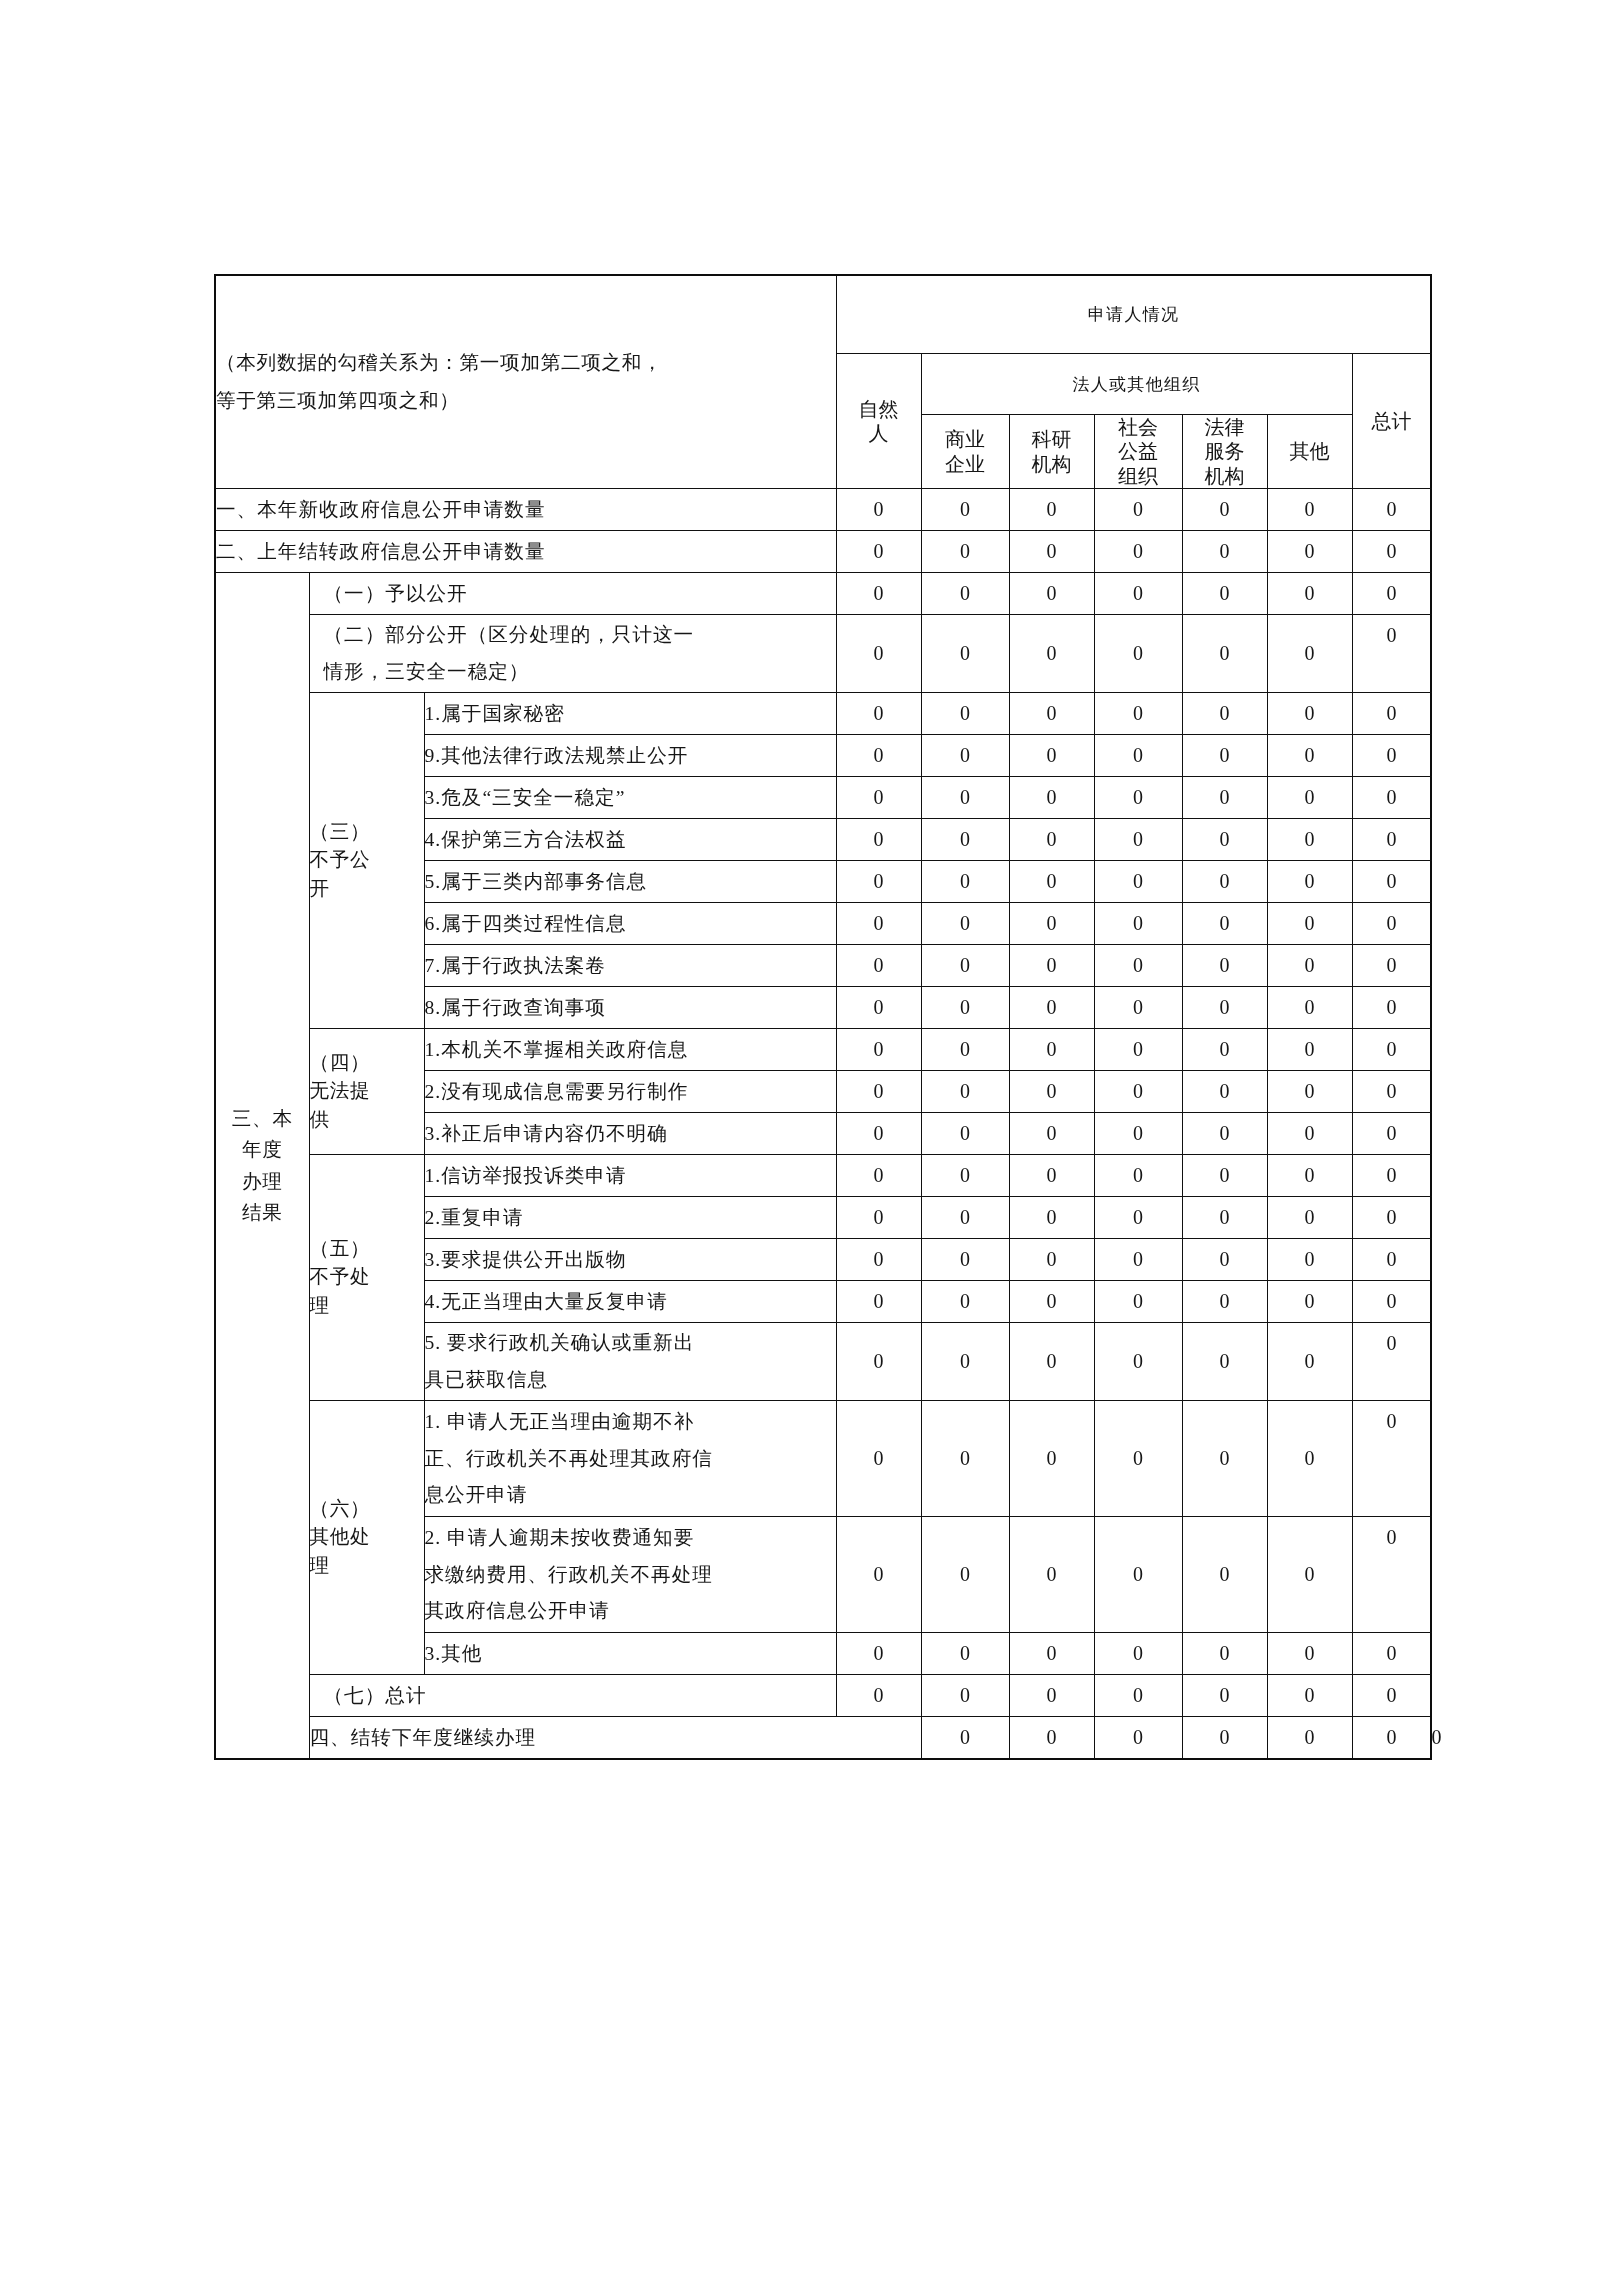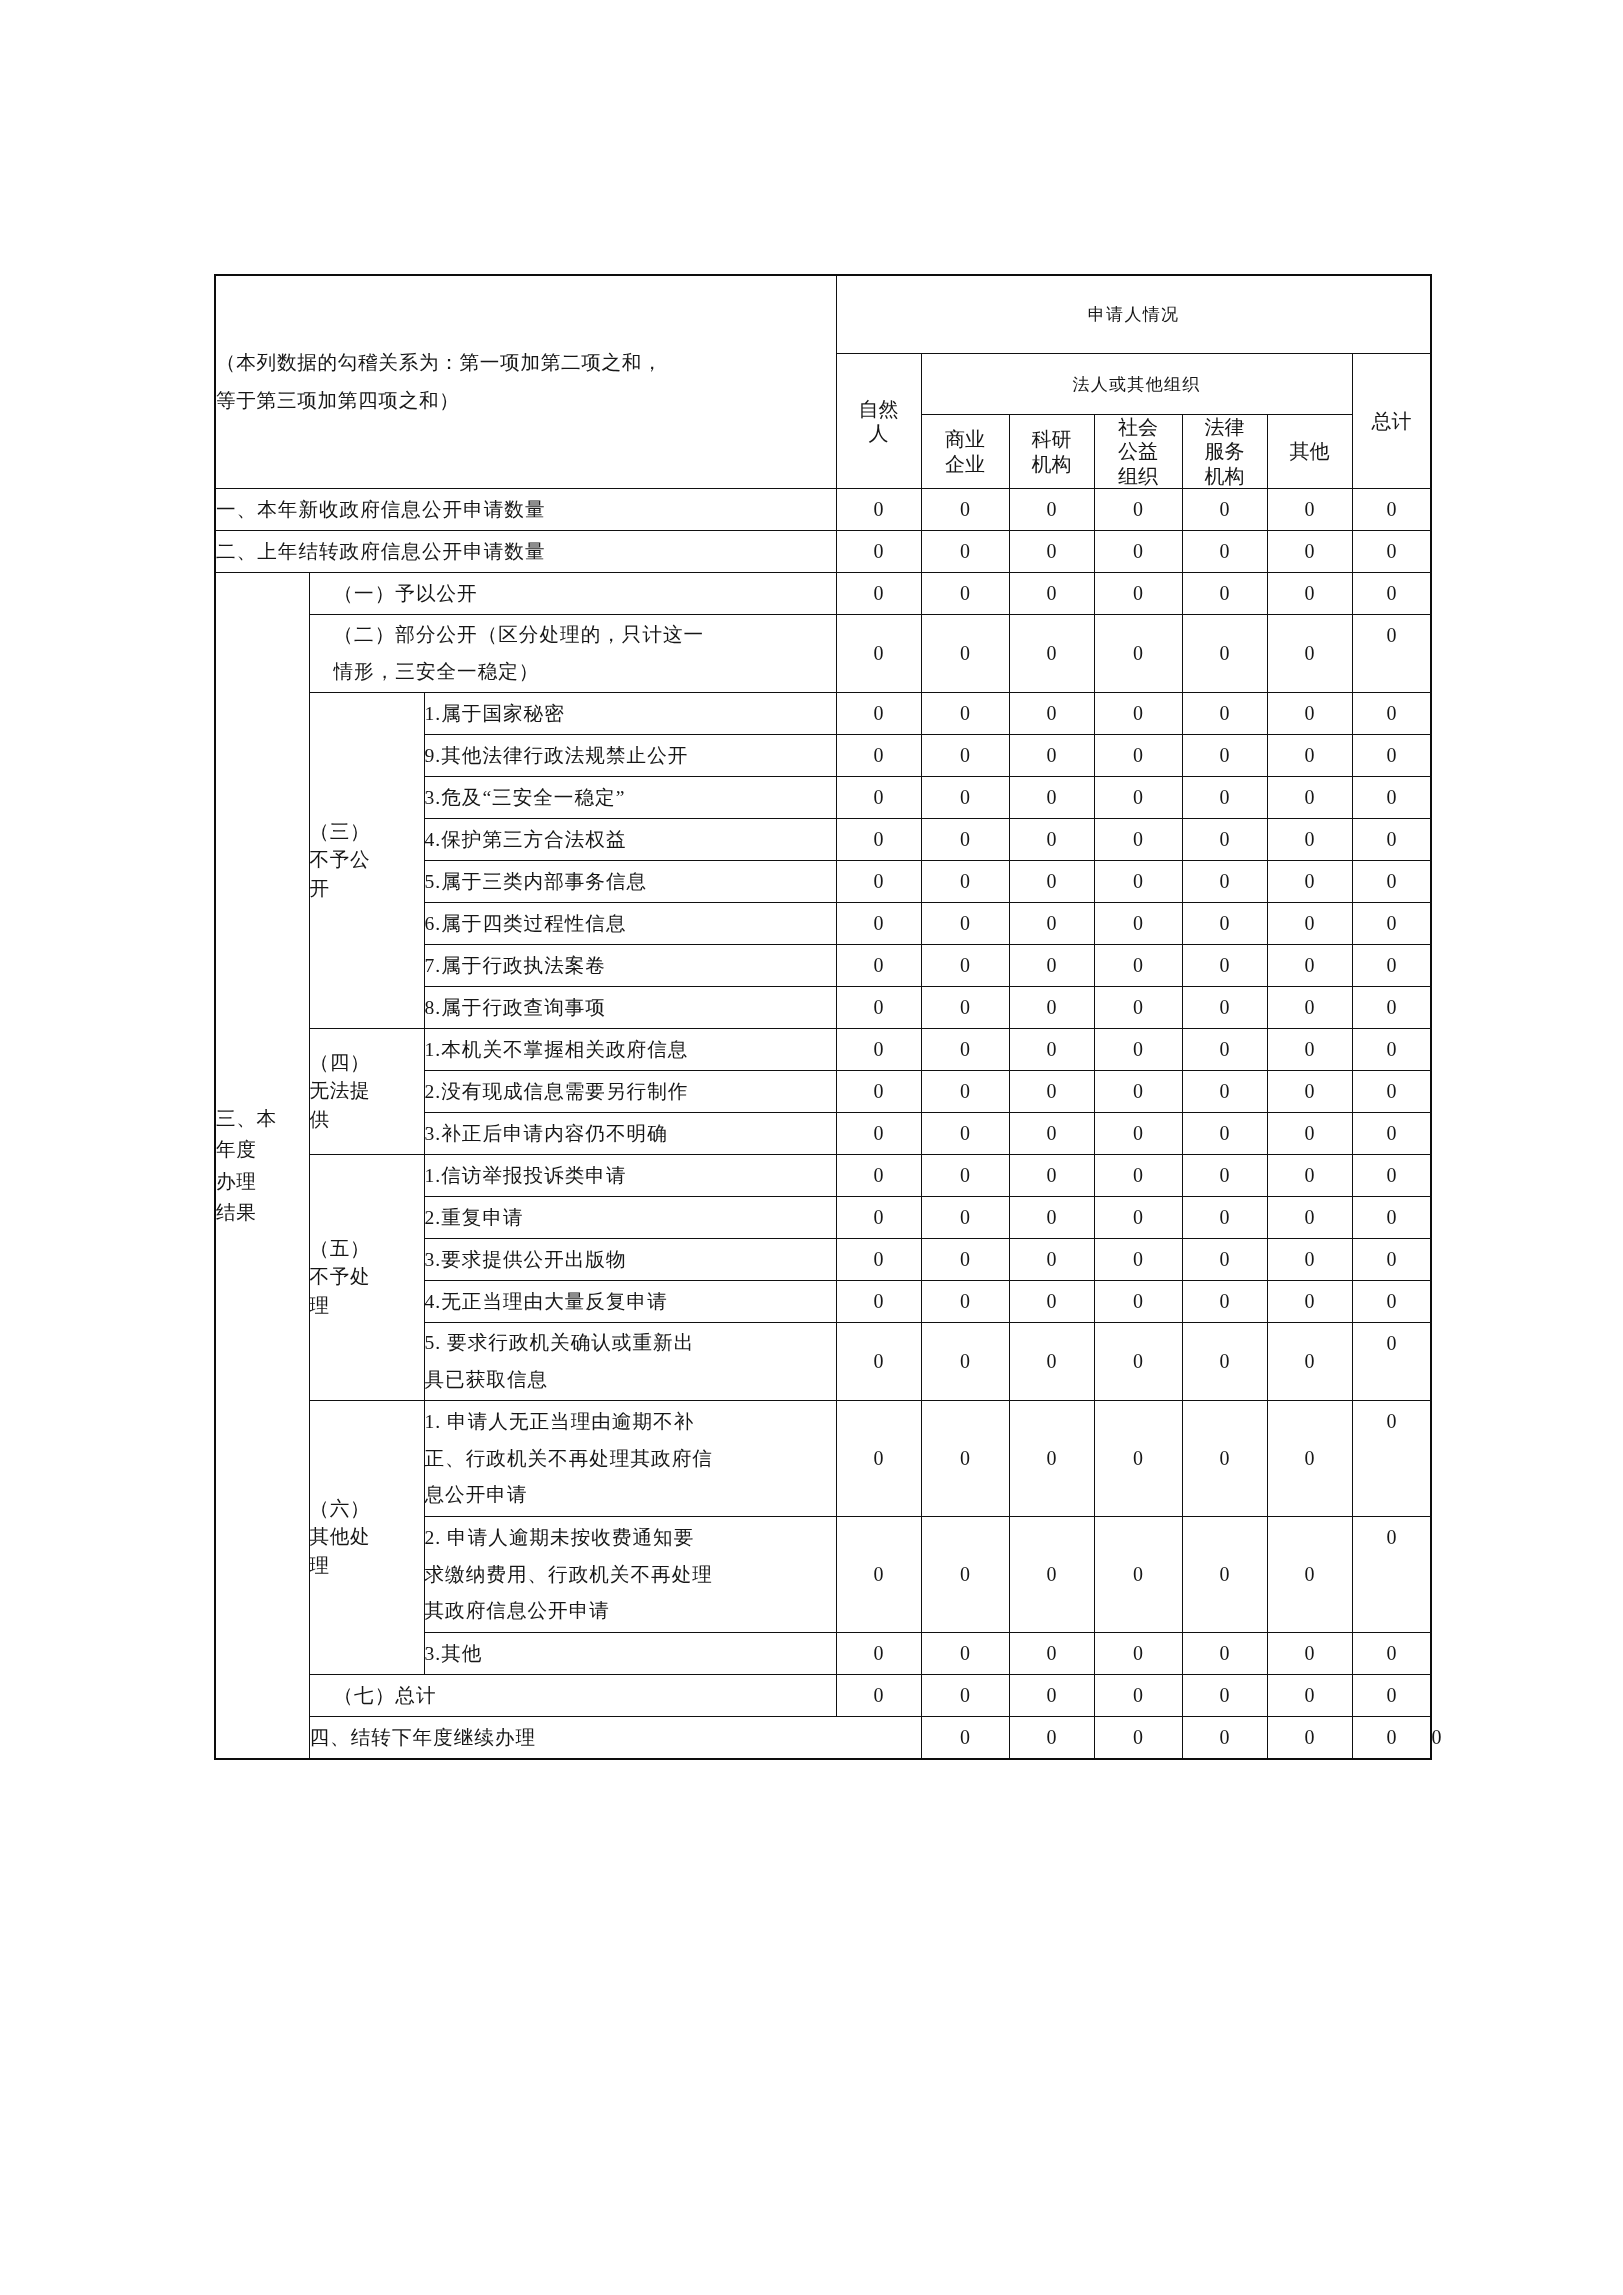--- a/index.html
+++ b/index.html
@@ -57,35 +57,35 @@
   }
   .vert span{display:block;}
 
   .rowlabel{
     text-align:left;
     padding:7.9px 6.5px 7.9px 14.4px;
     font-size:19.6px;
     letter-spacing:1px;
     line-height:1.75;
   }
-  .rowlabel.indent1{padding-left:24px;}
+  .rowlabel.indent1{padding-left:14px;}
   .rowlabel.tight{line-height:1.85;}
 
   .grouplabel{
     text-align:left;
     padding:6.5px 5.2px 6.5px 10.5px;
     font-size:19.6px;
     line-height:1.45;
     letter-spacing:0.7px;
     vertical-align:middle;
   }
   .grouplabel .ln{display:block;}
 
   .sidelabel{
-    text-align:left;
+    text-align:center;
     padding:6.5px 3.9px 6.5px 9.2px;
     font-size:19.6px;
     line-height:1.6;
     letter-spacing:0.7px;
     vertical-align:middle;
   }
   .sidelabel .ln{display:block;}
 
   .num{
     text-align:center;

